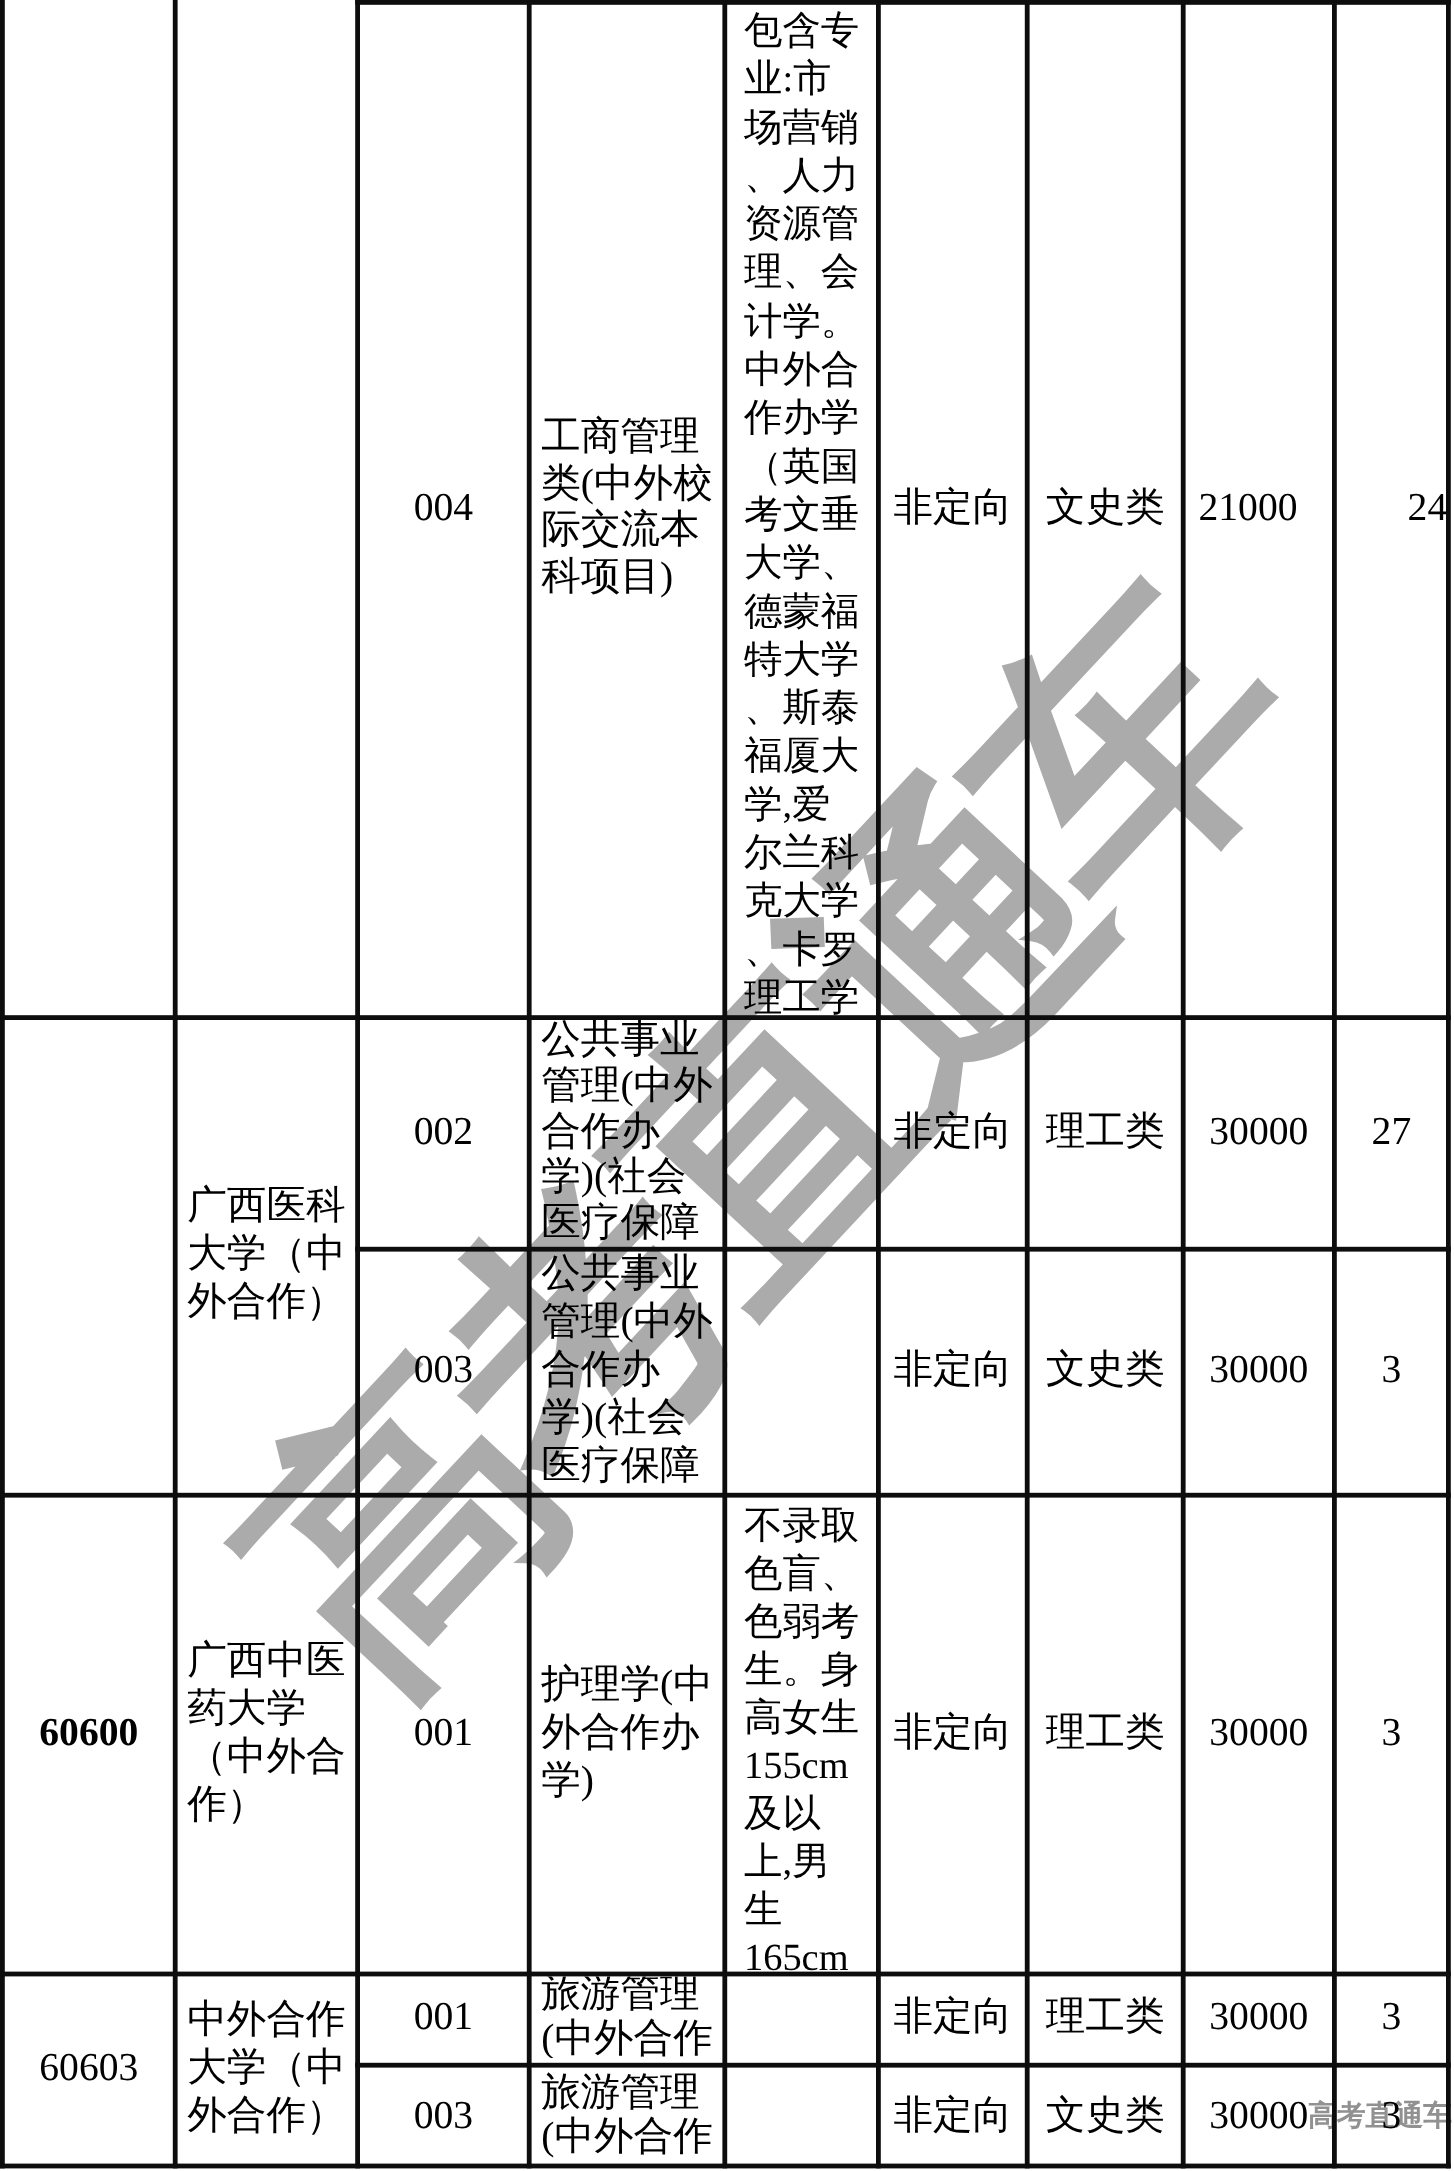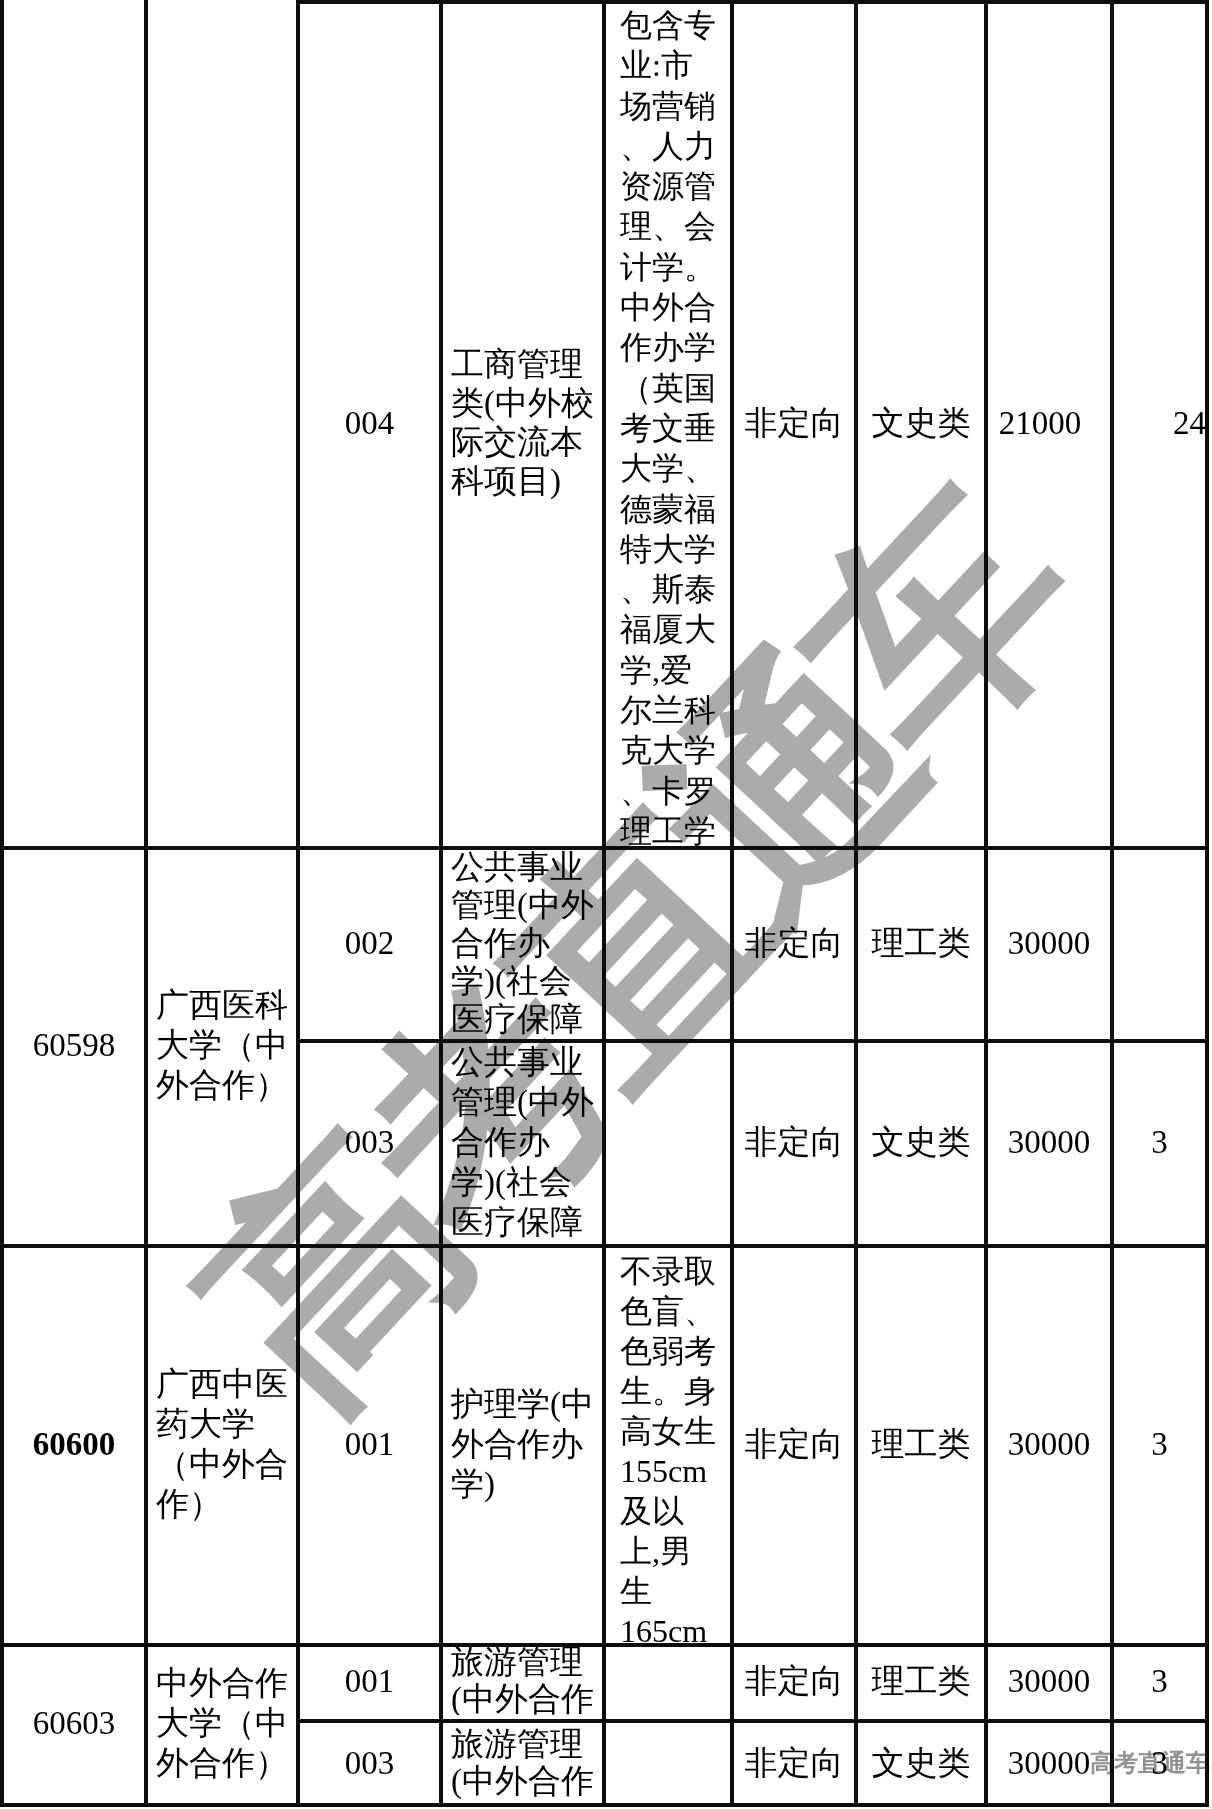--- a/index.html
+++ b/index.html
@@ -64,35 +64,35 @@
 学,爱
 尔兰科
 克大学
 、卡罗
 理工学</div>
   <div class="cell up" style="left:734px;top:0;width:120px;height:846px;">非定向</div>
   <div class="cell up" style="left:858px;top:0;width:126px;height:846px;">文史类</div>
   <div class="cell up" style="left:988px;top:0;width:104px;height:846px;">21000</div>
   <div class="cell up" style="left:1114px;top:0;width:91px;height:846px;padding-left:30px;">24</div>
 
-  <div class="cell" style="left:4px;top:850px;width:140px;height:390px;">60598</div>
   <div class="cell" style="left:148px;top:850px;width:148px;height:390px;">广西医科
 大学（中
 外合作）</div>
 
   <div class="cell" style="left:300px;top:850px;width:139px;height:185px;">002</div>
   <div class="cell lh38" style="left:443px;top:850px;width:159px;height:185px;">公共事业
 管理(中外
 合作办
 学)(社会
 医疗保障</div>
   <div class="cell" style="left:606px;top:850px;width:124px;height:185px;"></div>
   <div class="cell" style="left:734px;top:850px;width:120px;height:185px;">非定向</div>
   <div class="cell" style="left:858px;top:850px;width:126px;height:185px;">理工类</div>
   <div class="cell" style="left:988px;top:850px;width:122px;height:185px;">30000</div>
+  <div class="cell" style="left:1114px;top:850px;width:91px;height:185px;">27</div>
 
   <div class="cell" style="left:300px;top:1043px;width:139px;height:197px;">003</div>
   <div class="cell" style="left:443px;top:1043px;width:159px;height:197px;">公共事业
 管理(中外
 合作办
 学)(社会
 医疗保障</div>
   <div class="cell" style="left:606px;top:1043px;width:124px;height:197px;"></div>
   <div class="cell" style="left:734px;top:1043px;width:120px;height:197px;">非定向</div>
   <div class="cell" style="left:858px;top:1043px;width:126px;height:197px;">文史类</div>

